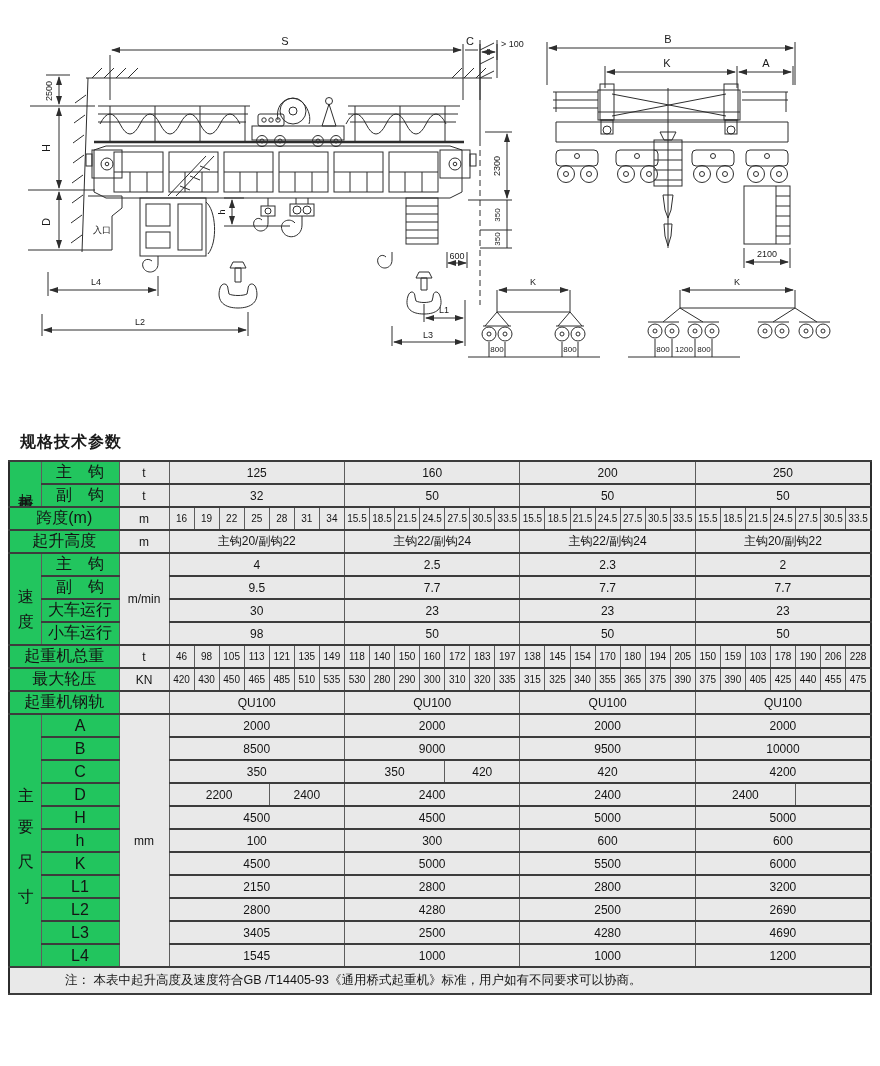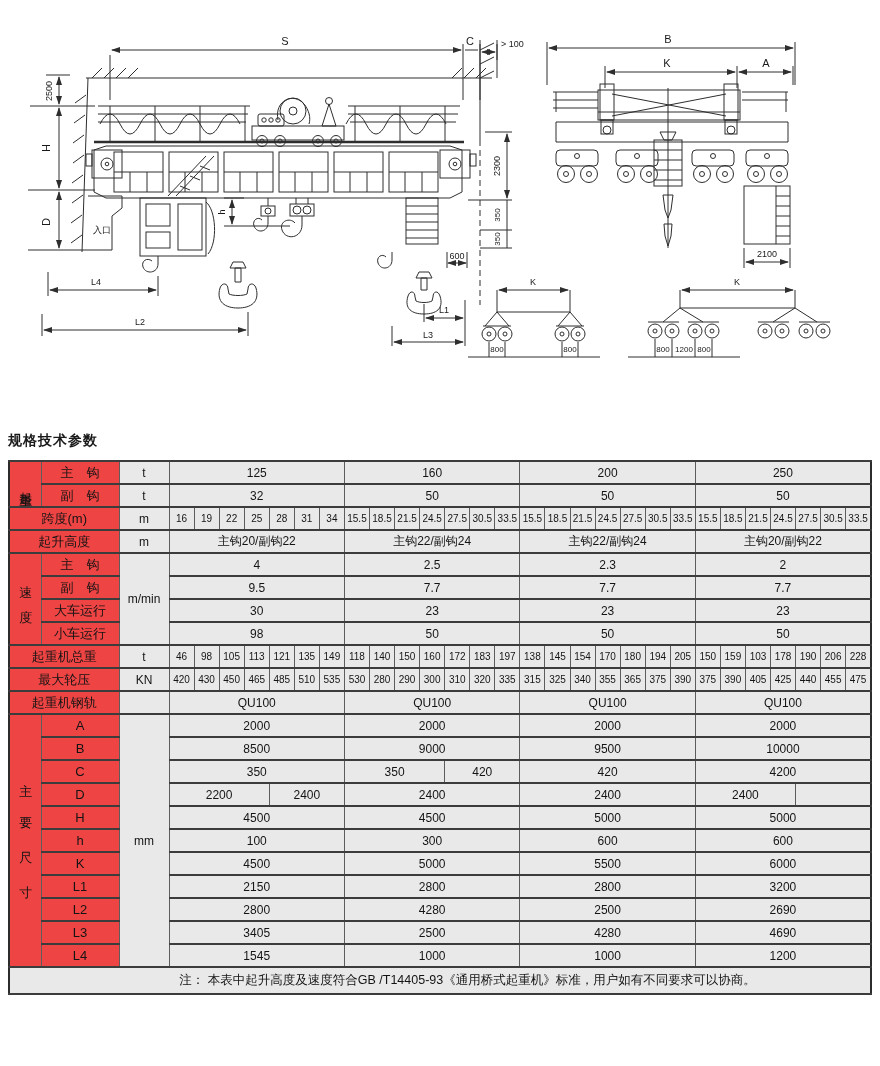--- a/index.html
+++ b/index.html
@@ -10,38 +10,38 @@
   
   .drawing{position:absolute;top:0;left:0;}
   .ln{stroke:#2e2e2e;fill:none;stroke-width:1;}
   .thk{stroke:#2e2e2e;fill:none;stroke-width:2.4;}
   .dim{stroke:#2e2e2e;fill:none;stroke-width:1;}
   .dsh{stroke:#2e2e2e;fill:none;stroke-width:1;stroke-dasharray:6 4;}
   svg text{font-family:"Liberation Sans","DejaVu Sans",sans-serif;font-size:11px;fill:#1a1a1a;}
   svg text.sm{font-size:9px;}
   svg text.xs{font-size:8px;}
   
-  .title{position:absolute;left:8px;top:432px;font-size:14px;font-weight:bold;letter-spacing:1px;}
+  .title{position:absolute;left:20px;top:432px;font-size:16px;font-weight:bold;letter-spacing:1px;}
   table.spec{
     position:absolute;left:8px;top:460px;width:864px;
     border-collapse:collapse;table-layout:fixed;border:2px solid #2c2c2c;
   }
   .spec th,.spec td{
     border-style:solid;border-color:#3c3c3c #5d5d5d;border-width:2px 1px;
     height:21px;padding:0;text-align:center;vertical-align:middle;
     font-weight:normal;font-size:12px;color:#141414;overflow:hidden;white-space:nowrap;
   }
-  .spec th{background:#ef4444;font-size:13px;}
+  .spec th{background:#22c55e;font-size:16px;}
   .spec td{background:#e9e9e9;}
   .spec td.sub{font-size:10px;}
   .spec th.vhead{writing-mode:vertical-rl;text-orientation:upright;}
   .spec th.v3{letter-spacing:2px;}
   .spec th.v2{letter-spacing:24px;}
   .spec th.v4{letter-spacing:34px;}
-  .spec td.note-cell{text-align:center;padding-left:55px;font-size:12.5px;height:25px;}
+  .spec td.note-cell{text-align:left;padding-left:55px;font-size:12.5px;height:25px;}
 </style>
 </head>
 <body>
 
 <svg class="drawing" width="880" height="428" viewBox="0 0 880 428">
   <defs>
     <marker id="ar" markerWidth="10" markerHeight="8" refX="8" refY="3" orient="auto-start-reverse">
       <path d="M0,0 L9,3 L0,6 z" fill="#2e2e2e"></path>
     </marker>
   </defs>

